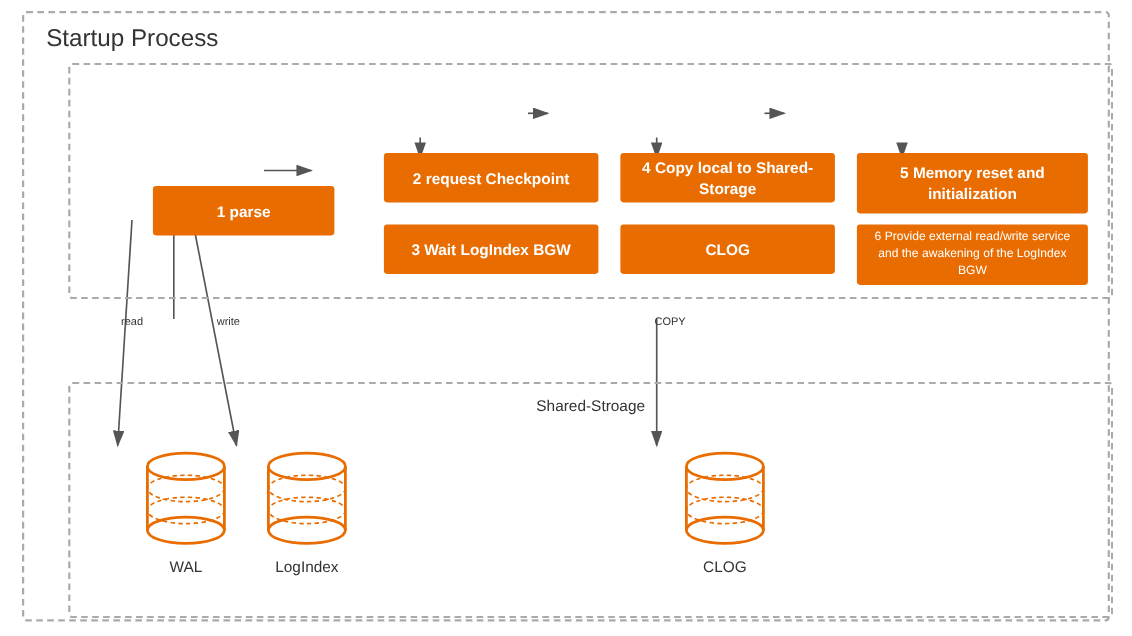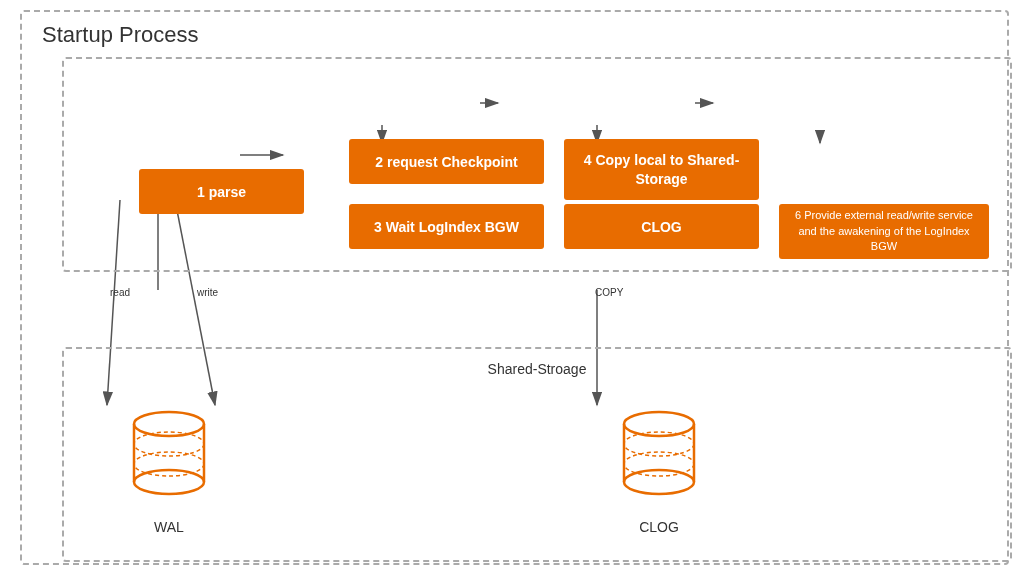--- a/index.html
+++ b/index.html
@@ -93,21 +93,21 @@
       top: 80px;
       width: 195px;
       height: 45px;
     }
 
     
     #btn-copy {
       left: 500px;
       top: 80px;
       width: 195px;
-      height: 61px;
+      height: 45px;
       text-align: center;
     }
 
     
     #btn-memory {
       left: 715px;
       top: 80px;
       width: 210px;
       height: 55px;
     }
@@ -140,21 +140,21 @@
 
     
     .db-container {
       position: absolute;
       display: flex;
       flex-direction: column;
       align-items: center;
     }
 
     .db-label {
-      margin-top: 20px;
+      margin-top: 8px;
       font-size: 14px;
       color: #333;
       text-align: center;
     }
 
     
     #db-wal {
       left: 65px;
       top: 60px;
     }
@@ -247,20 +247,23 @@
     </div>
 
     <div class="orange-btn" id="btn-checkpoint">
       <span>2 request Checkpoint</span>
     </div>
 
     <div class="orange-btn" id="btn-copy">
       <span style="line-height:1.3">4 Copy local to Shared-Storage</span>
     </div>
 
+    <div class="orange-btn" id="btn-memory">
+      <span style="line-height:1.3">5 Memory reset and initialization</span>
+    </div>
 
     <div class="orange-btn" id="btn-wait">
       <span>3 Wait LogIndex BGW</span>
     </div>
 
     <div class="orange-btn" id="btn-clog">
       <span>CLOG</span>
     </div>
 
     <div class="orange-btn" id="btn-provide">
@@ -282,20 +285,32 @@
         <rect x="5" y="15" width="70" height="58" fill="none"></rect>
         <line x1="5" y1="15" x2="5" y2="73" stroke="#e86c00" stroke-width="2.5"></line>
         <line x1="75" y1="15" x2="75" y2="73" stroke="#e86c00" stroke-width="2.5"></line>
         <ellipse cx="40" cy="73" rx="35" ry="12" fill="none" stroke="#e86c00" stroke-width="2.5"></ellipse>
         <ellipse cx="40" cy="35" rx="35" ry="12" fill="none" stroke="#e86c00" stroke-width="1.5" stroke-dasharray="4,3"></ellipse>
         <ellipse cx="40" cy="55" rx="35" ry="12" fill="none" stroke="#e86c00" stroke-width="1.5" stroke-dasharray="4,3"></ellipse>
       </svg>
       <div class="db-label">WAL</div>
     </div>
 
+    <div class="db-container" id="db-logindex">
+      <svg width="80" height="90" viewBox="0 0 80 90" xmlns="http://www.w3.org/2000/svg">
+        <ellipse cx="40" cy="15" rx="35" ry="12" fill="none" stroke="#e86c00" stroke-width="2.5"></ellipse>
+        <rect x="5" y="15" width="70" height="58" fill="none"></rect>
+        <line x1="5" y1="15" x2="5" y2="73" stroke="#e86c00" stroke-width="2.5"></line>
+        <line x1="75" y1="15" x2="75" y2="73" stroke="#e86c00" stroke-width="2.5"></line>
+        <ellipse cx="40" cy="73" rx="35" ry="12" fill="none" stroke="#e86c00" stroke-width="2.5"></ellipse>
+        <ellipse cx="40" cy="35" rx="35" ry="12" fill="none" stroke="#e86c00" stroke-width="1.5" stroke-dasharray="4,3"></ellipse>
+        <ellipse cx="40" cy="55" rx="35" ry="12" fill="none" stroke="#e86c00" stroke-width="1.5" stroke-dasharray="4,3"></ellipse>
+      </svg>
+      <div class="db-label">LogIndex</div>
+    </div>
 
     <div class="db-container" id="db-clog-lower">
       <svg width="80" height="90" viewBox="0 0 80 90" xmlns="http://www.w3.org/2000/svg">
         <ellipse cx="40" cy="15" rx="35" ry="12" fill="none" stroke="#e86c00" stroke-width="2.5"></ellipse>
         <rect x="5" y="15" width="70" height="58" fill="none"></rect>
         <line x1="5" y1="15" x2="5" y2="73" stroke="#e86c00" stroke-width="2.5"></line>
         <line x1="75" y1="15" x2="75" y2="73" stroke="#e86c00" stroke-width="2.5"></line>
         <ellipse cx="40" cy="73" rx="35" ry="12" fill="none" stroke="#e86c00" stroke-width="2.5"></ellipse>
         <ellipse cx="40" cy="35" rx="35" ry="12" fill="none" stroke="#e86c00" stroke-width="1.5" stroke-dasharray="4,3"></ellipse>
         <ellipse cx="40" cy="55" rx="35" ry="12" fill="none" stroke="#e86c00" stroke-width="1.5" stroke-dasharray="4,3"></ellipse>

